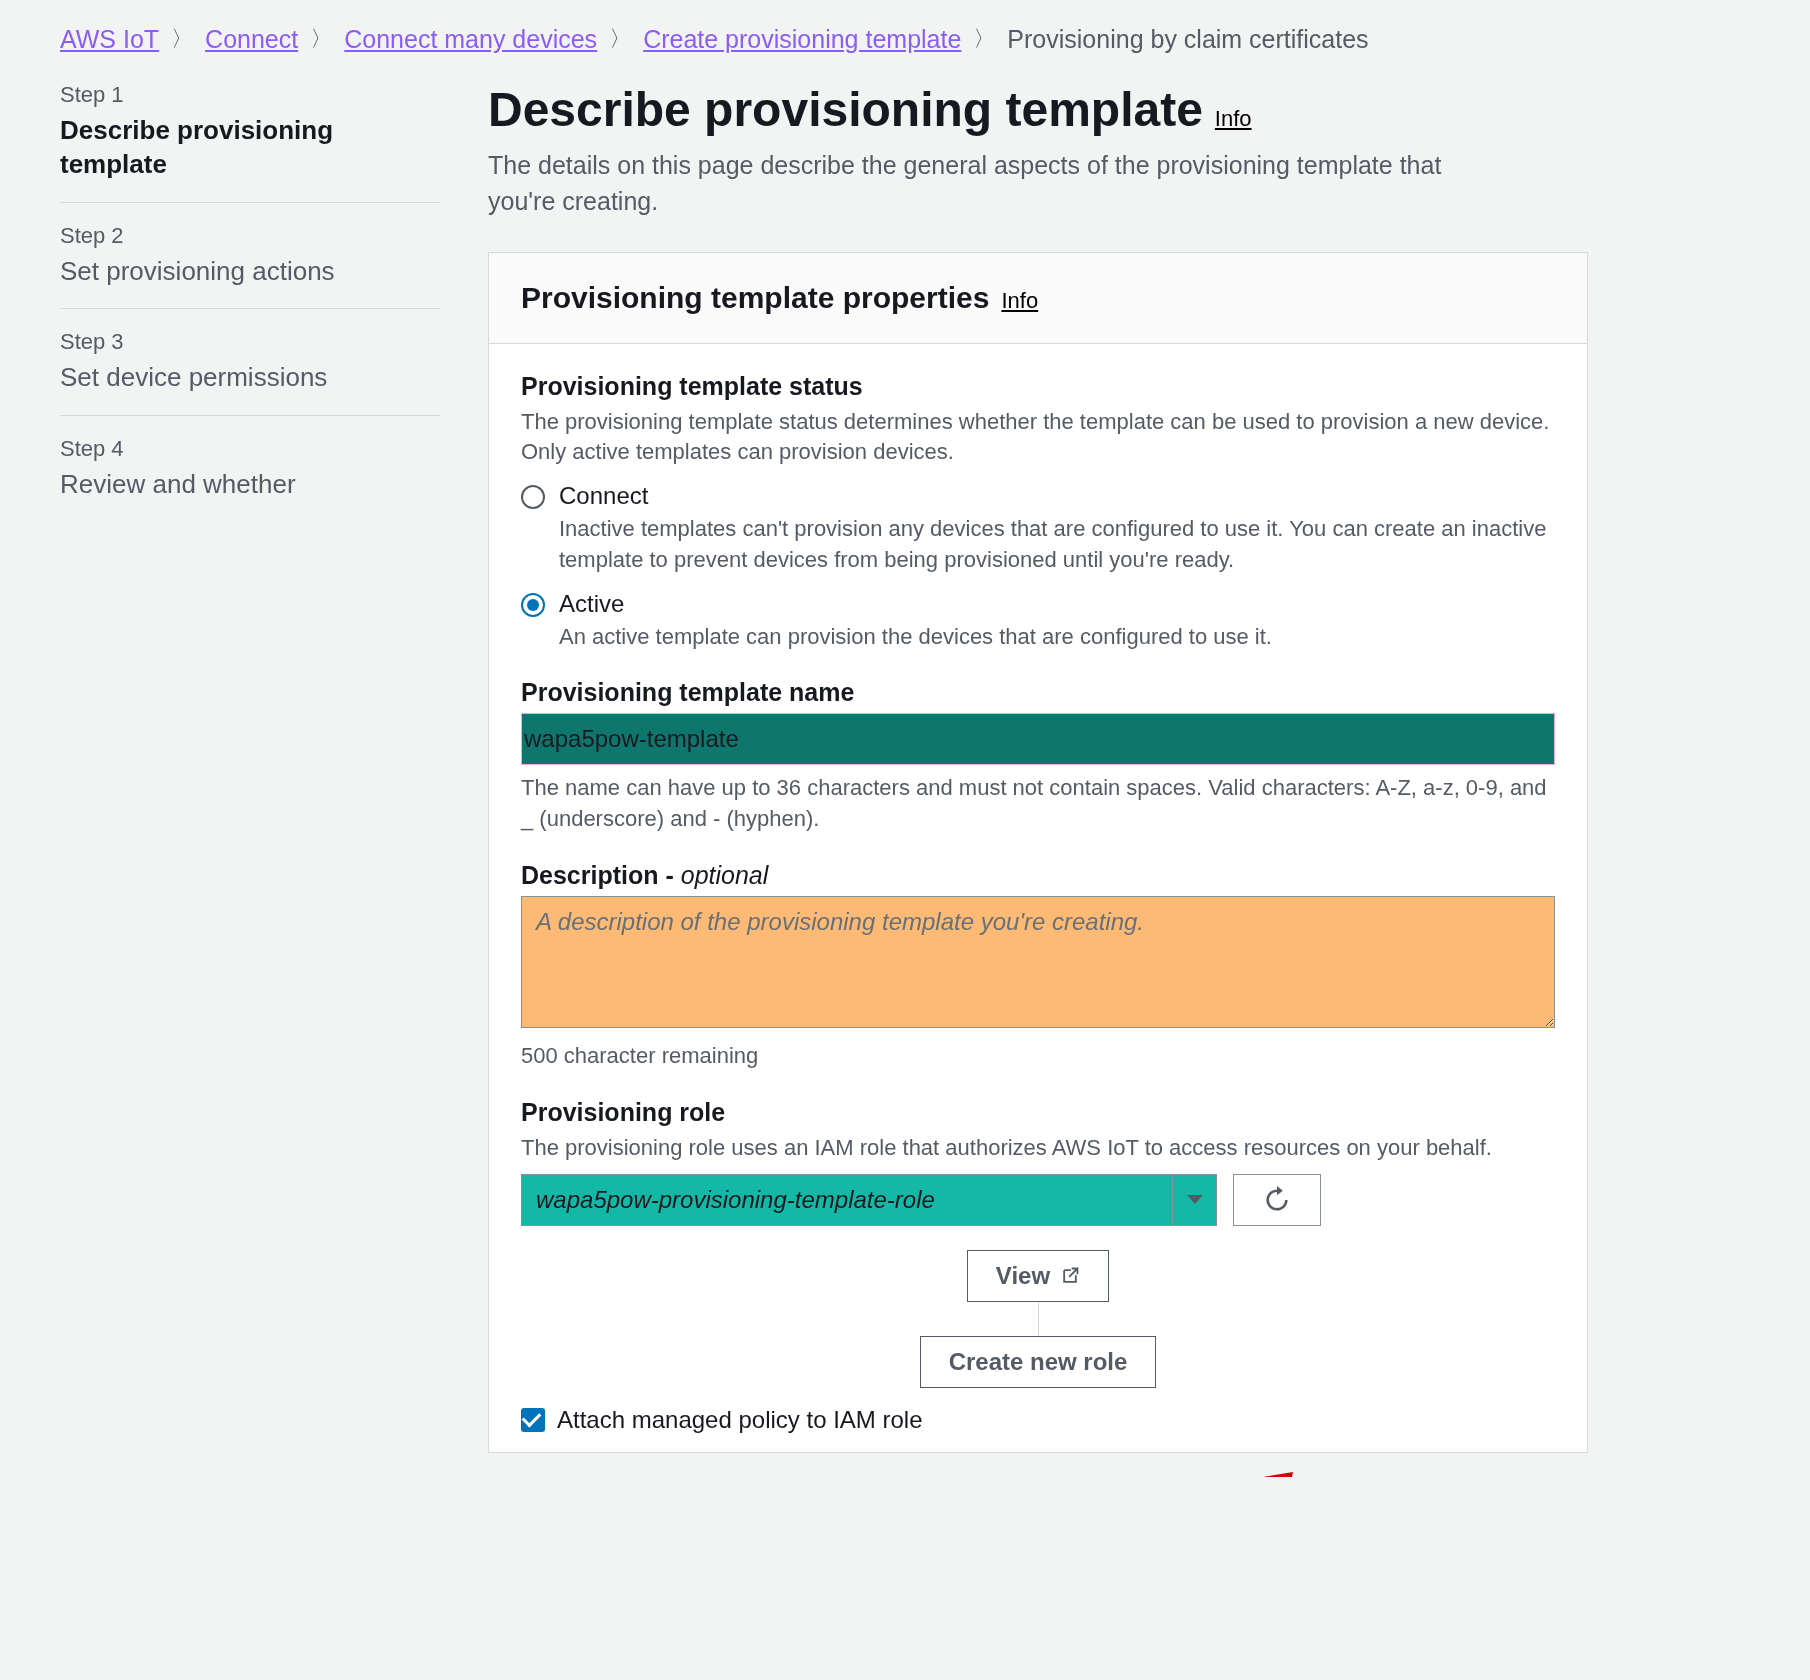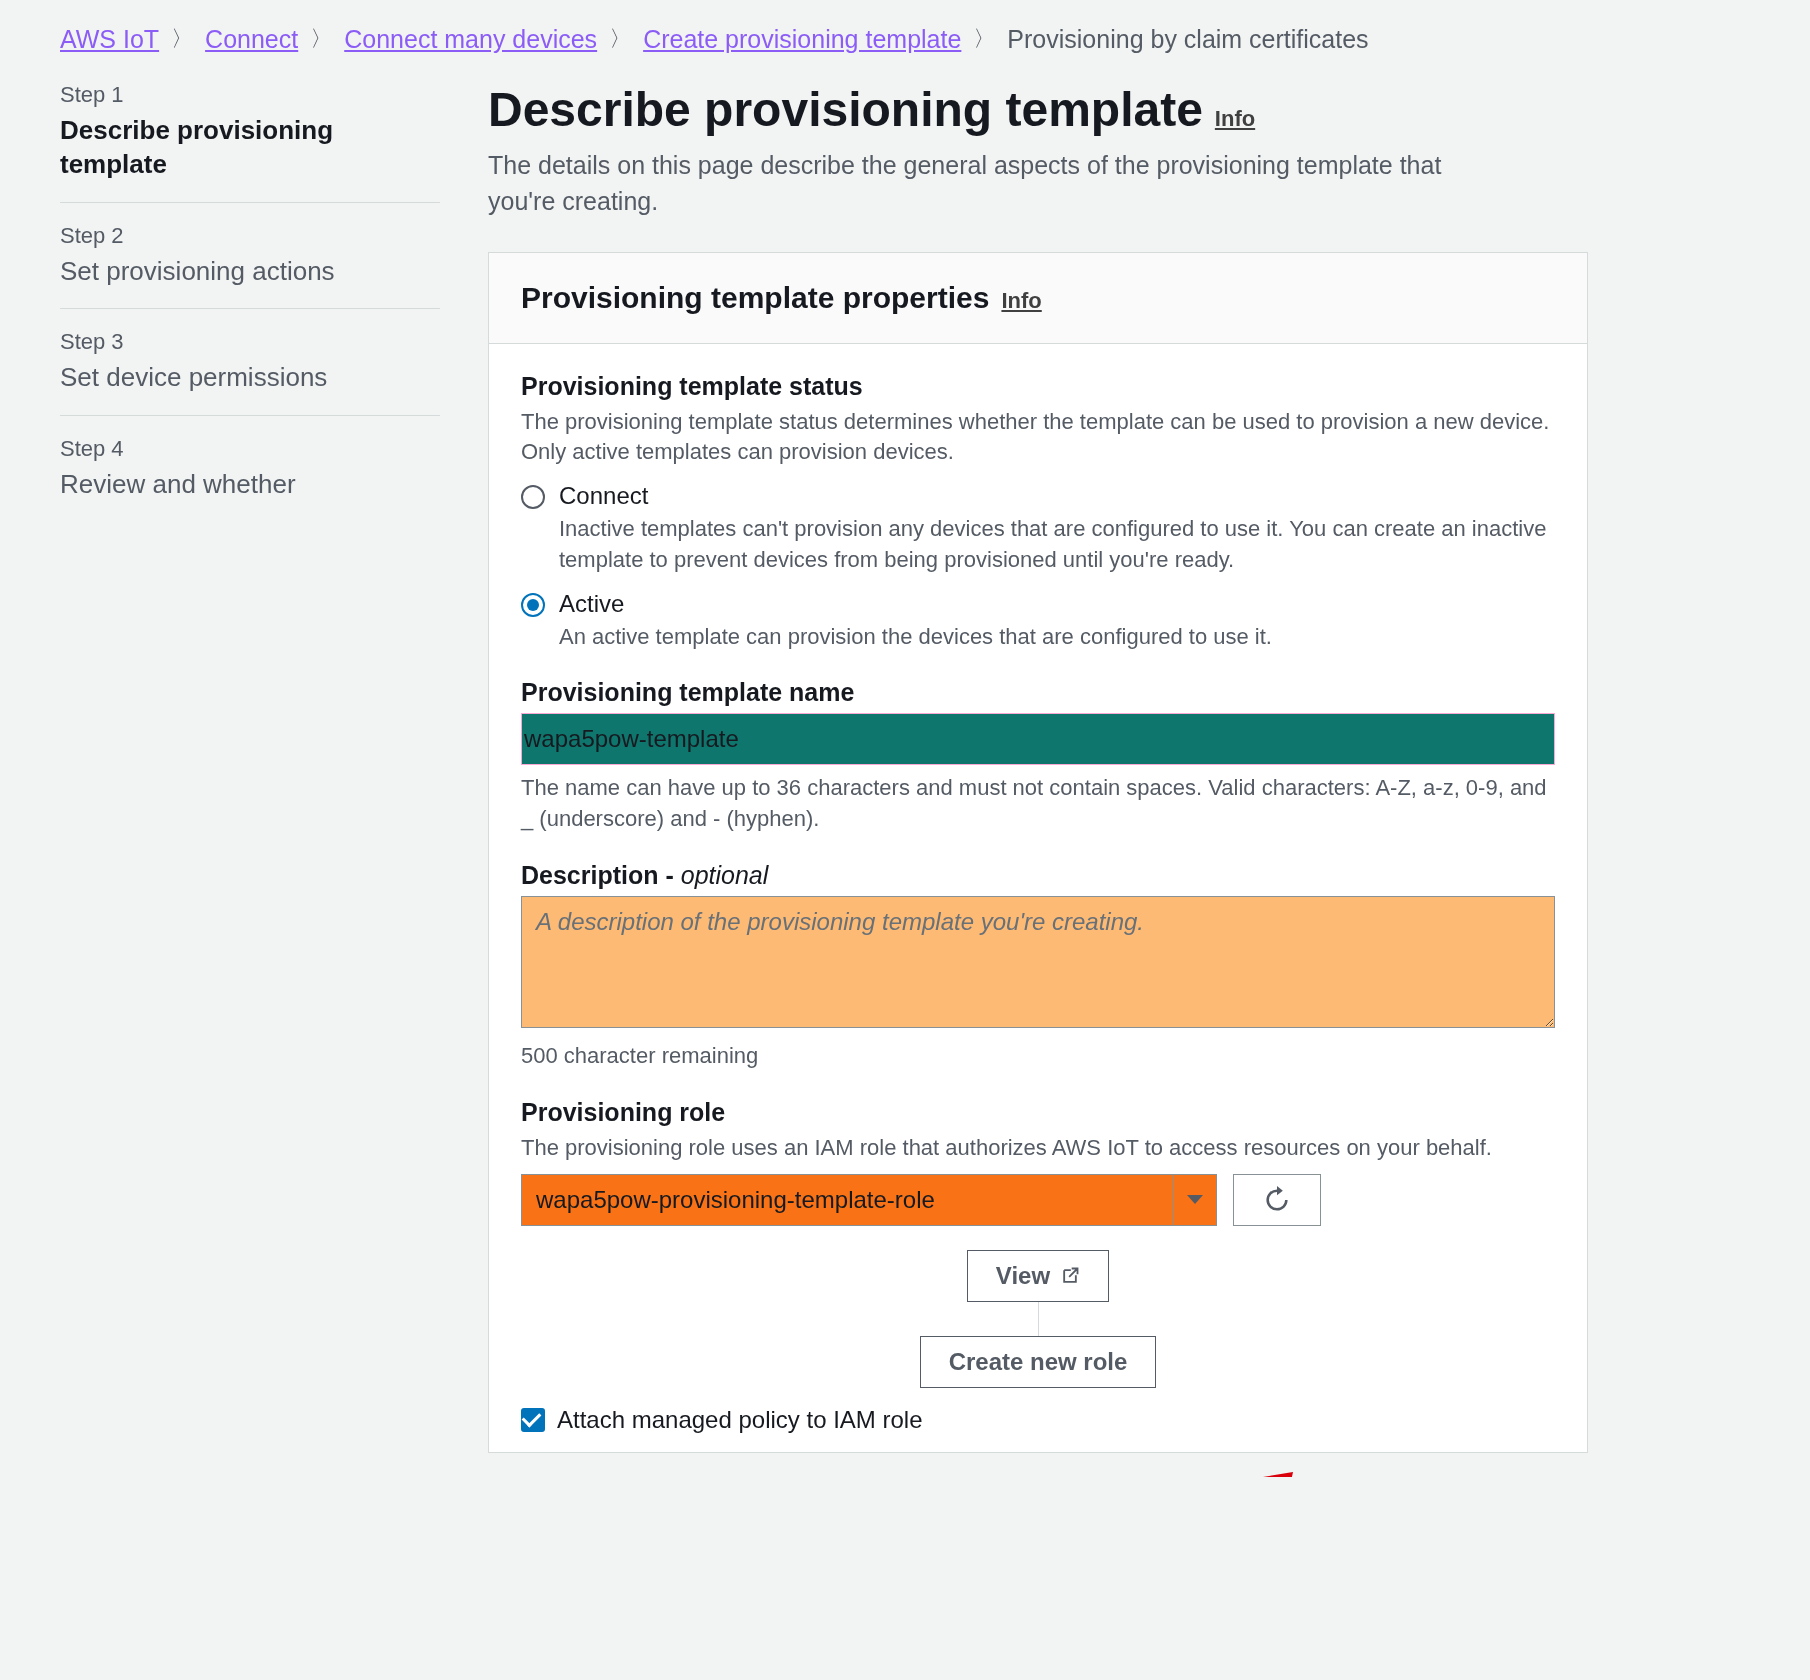--- a/index.html
+++ b/index.html
@@ -25,21 +25,21 @@
     .step:first-child { padding-top: 0; }
     .step:last-child { border-bottom: none; }
     .step-number { color: #545b64; font-size: 22px; margin-bottom: 6px; }
     .step-title { color: #545b64; font-size: 26px; line-height: 1.3; }
     .step.active .step-title { color: #16191f; font-weight: 700; }
 
     
     .main { flex: 1; max-width: 1100px; }
     .page-title-row { display: flex; align-items: baseline; gap: 12px; margin-bottom: 10px; }
     .page-title { font-size: 48px; font-weight: 700; color: #16191f; }
-    .info-link { color: #404040; font-size: 22px; font-weight: 700; }
+    .info-link { color: #000000; font-size: 22px; font-weight: 400; }
     .page-desc { color: #545b64; font-size: 25px; line-height: 1.45; margin-bottom: 32px; max-width: 1020px; }
 
     .panel { border: 1px solid #d5dbdb; background: #fff; }
     .panel-header { padding: 28px 32px; border-bottom: 1px solid #d5dbdb; display: flex; align-items: baseline; gap: 12px; background: #fafafa;}
     .panel-header h2 { font-size: 30px; font-weight: 700; }
     .panel-body { padding: 28px 32px 18px; }
 
     .fieldset { margin-bottom: 26px; }
     .label { font-size: 25px; font-weight: 700; color: #16191f; margin-bottom: 6px; }
     .label .optional { font-style: italic; font-weight: 400; }
@@ -67,22 +67,22 @@
     }
     .textarea {
       width: 100%; padding: 11px 14px; font-size: 24px; border: 1px solid #879196;
       background: #fdba74; color: #16191f; height: 132px; resize: both; font-family: inherit;
       font-style: italic;
     }
     .textarea::placeholder { color: #687078; font-style: italic; }
 
     .role-row { display: flex; gap: 16px; align-items: stretch; margin-top: 8px; }
     .select-wrap {
-      position: relative; width: 696px; border: 1px solid #879196; background: #f97316;
-      display: flex; align-items: flex-start;
+      position: relative; width: 696px; border: 1px solid #879196; background: #14b8a6;
+      display: flex; align-items: flex-start; font-style: italic;
     }
     .select-text { padding: 11px 14px; font-size: 24px; flex: 1; }
     .select-caret {
       width: 44px; border-left: 1px solid #879196; display: flex; align-items: center; justify-content: center;
       align-self: stretch;
     }
     .icon-btn {
       width: 88px; border: 1px solid #879196; background: #fff;
       display: flex; align-items: center; justify-content: center;
     }

